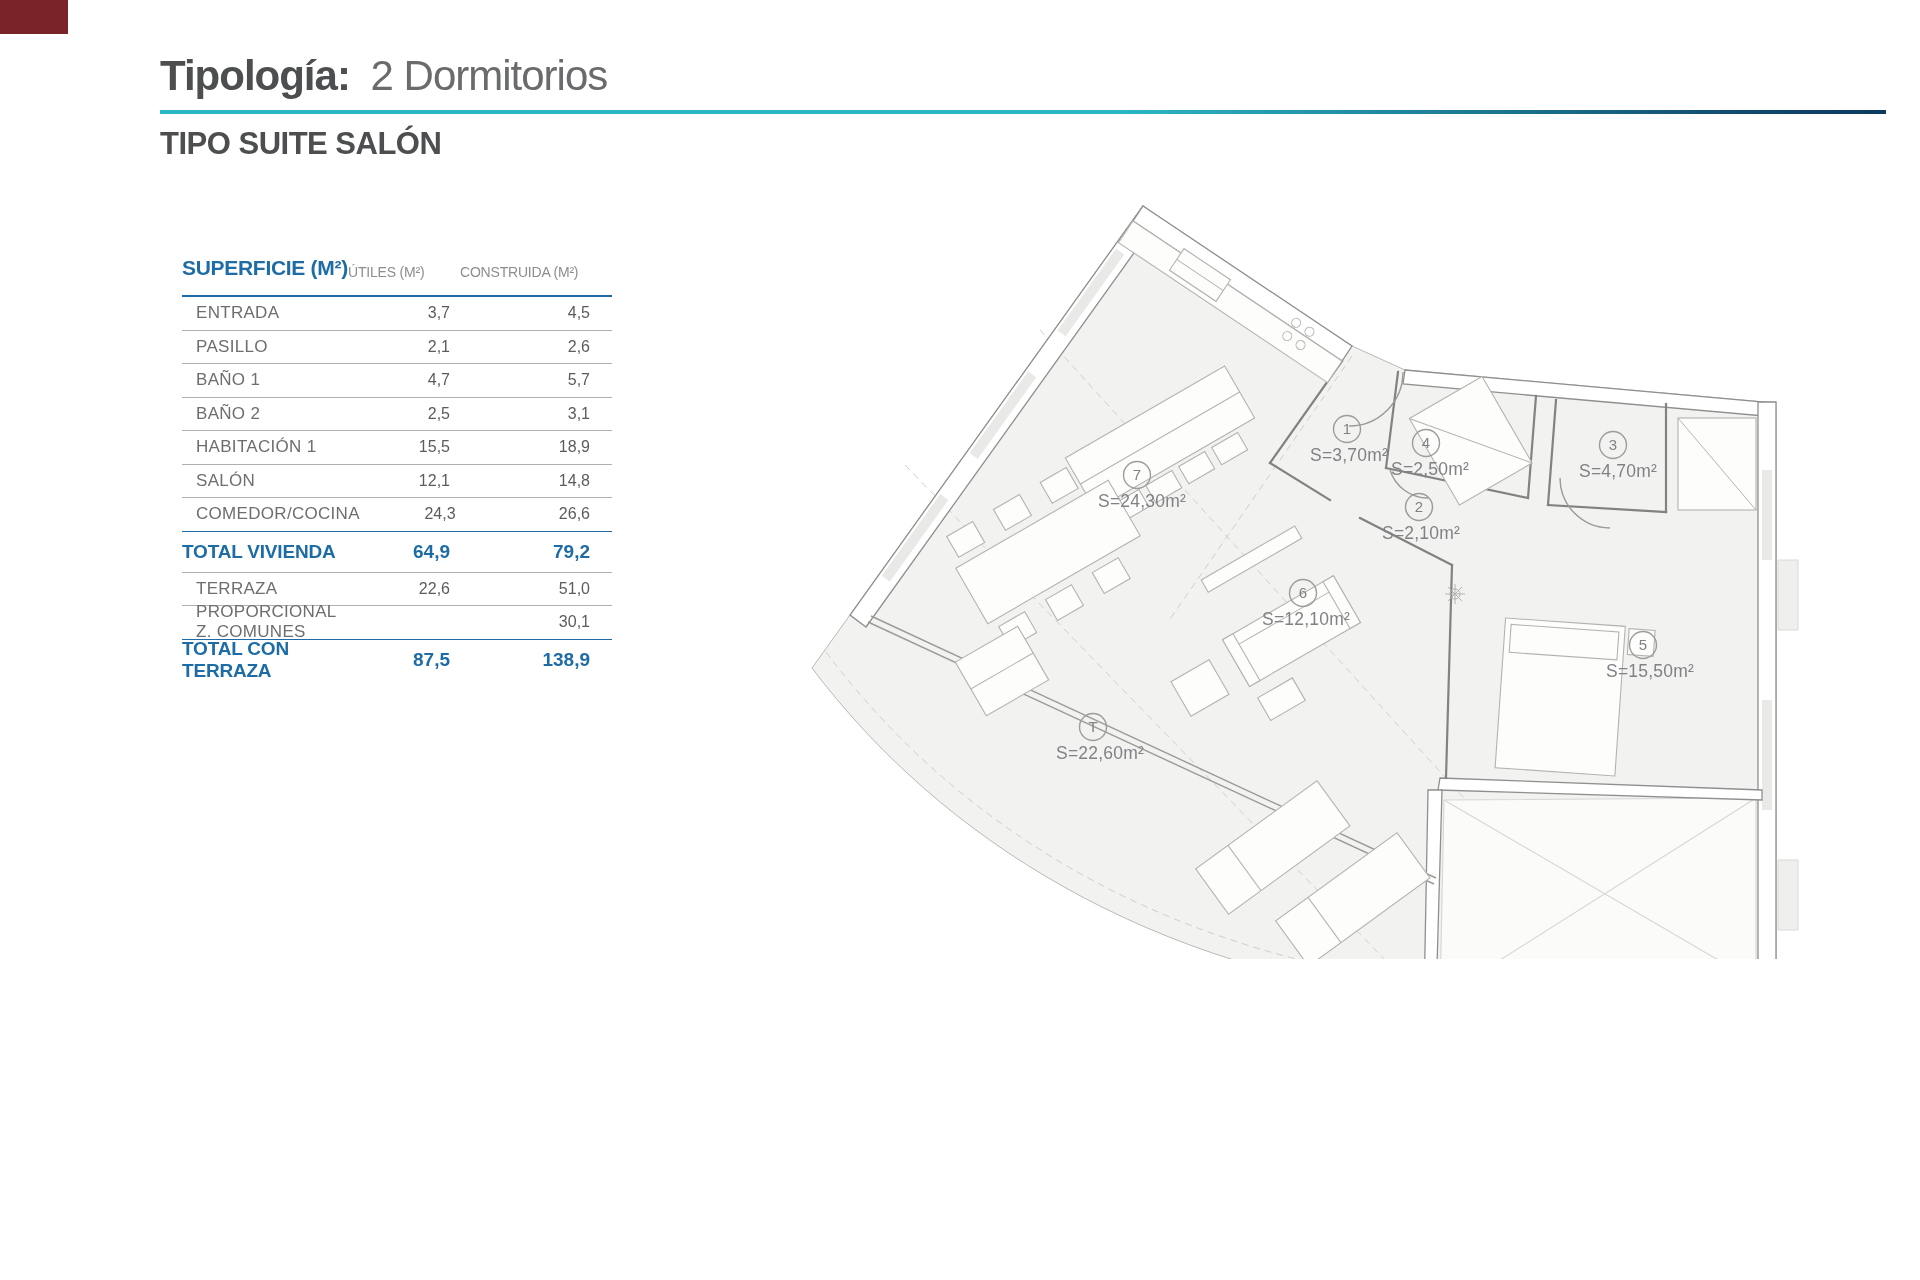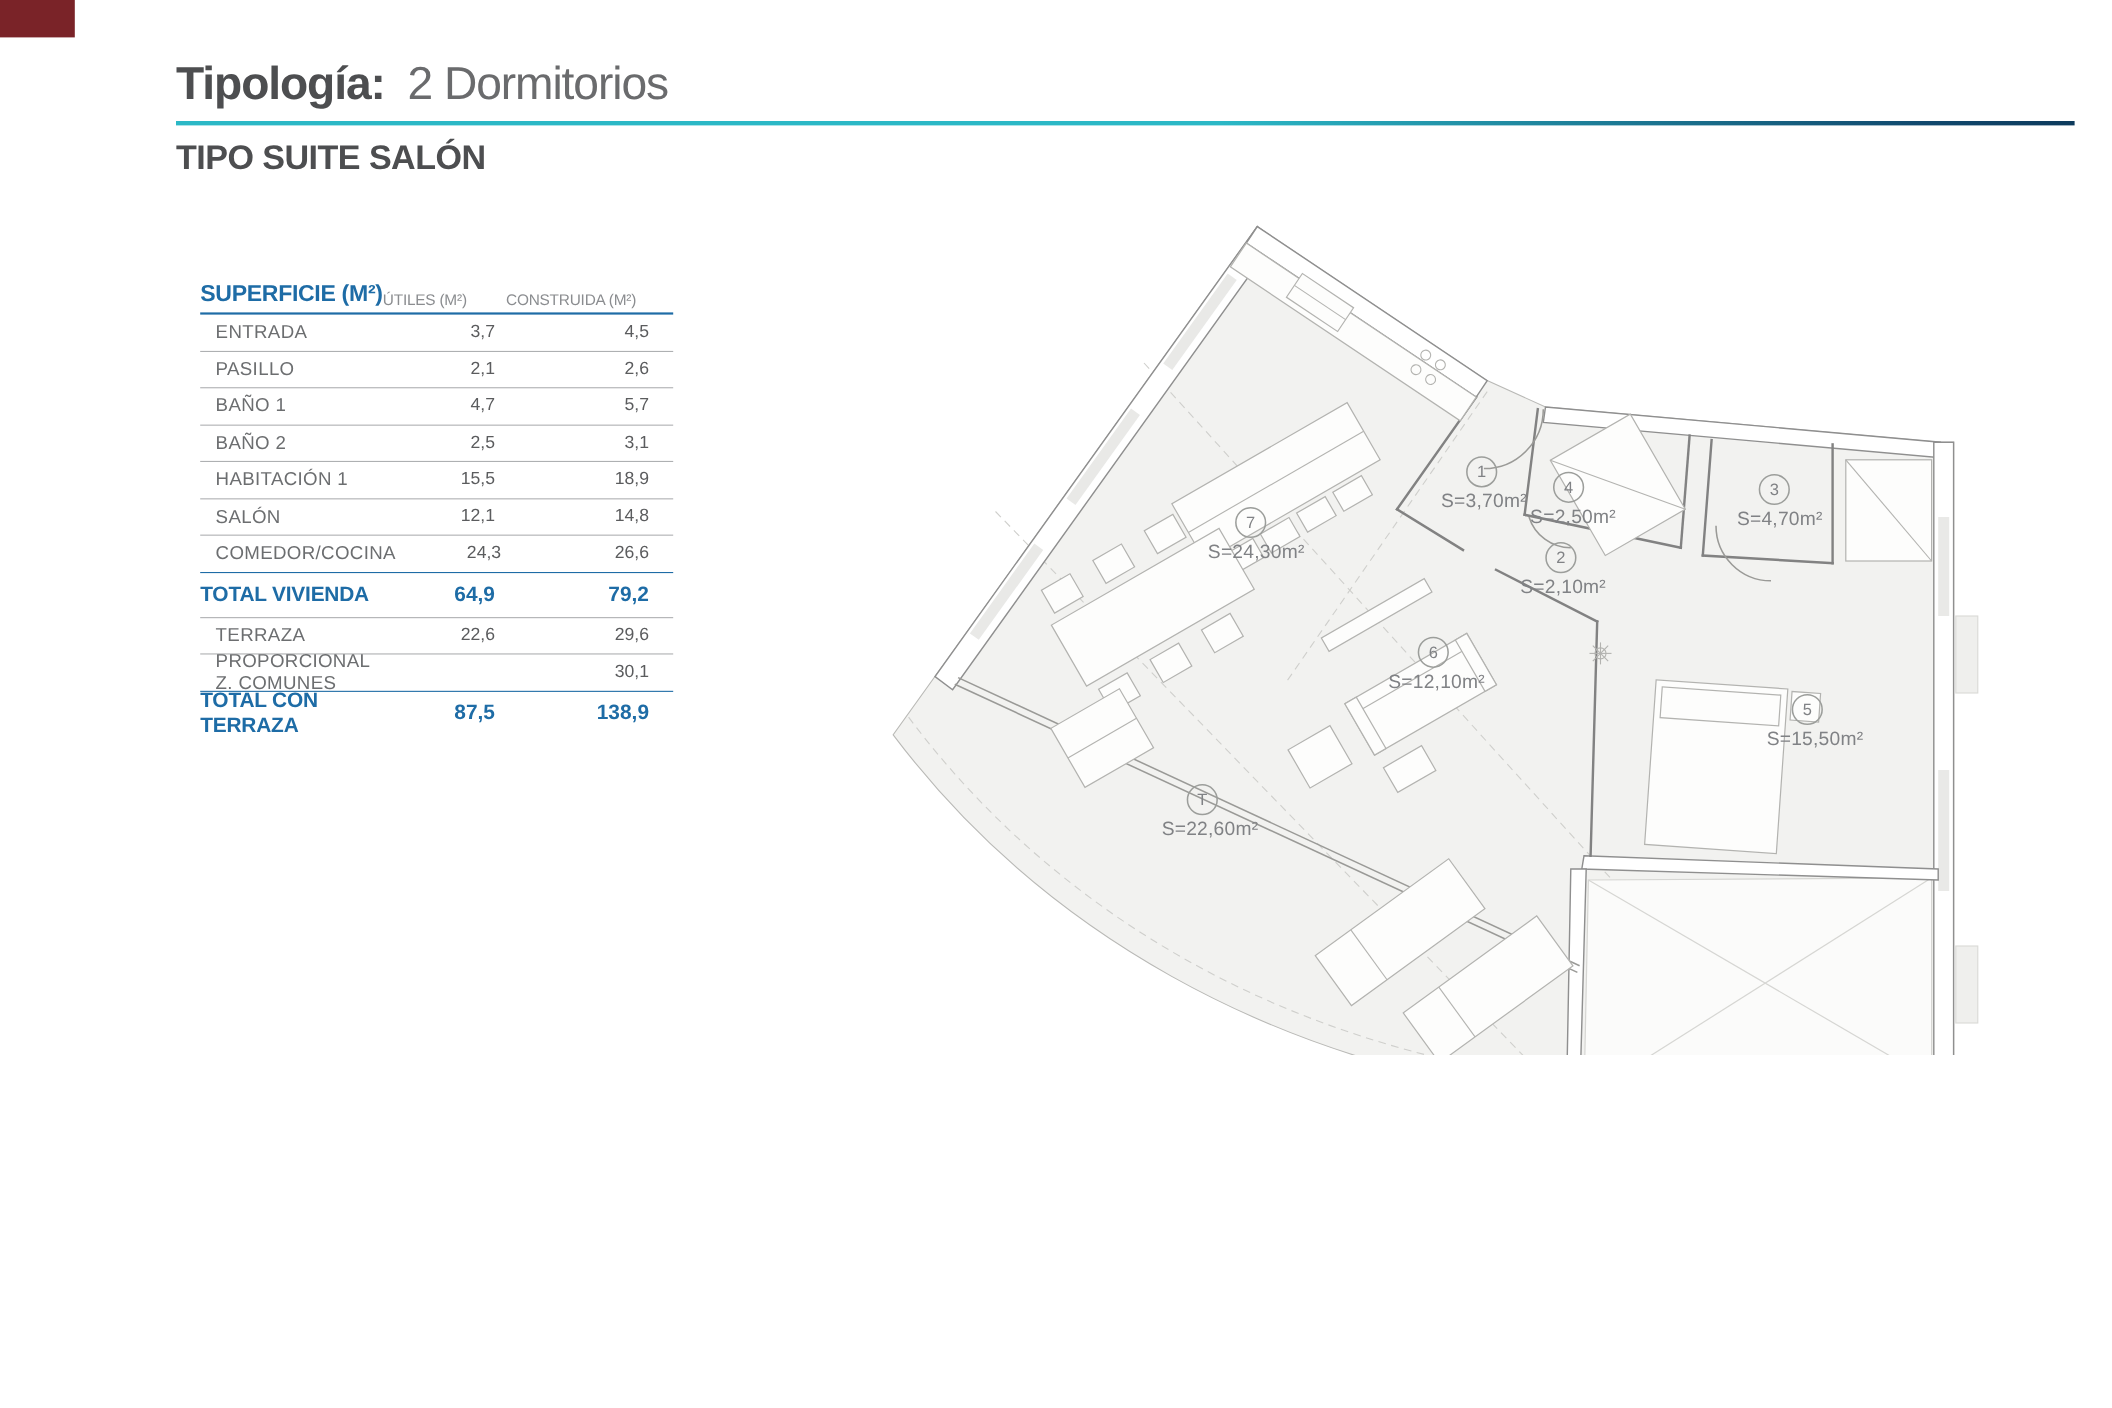--- a/index.html
+++ b/index.html
@@ -13,21 +13,21 @@
   .title{position:absolute;left:160px;top:52px;font-size:42px;letter-spacing:-1px;white-space:nowrap;}
   .title .t-label{font-weight:700;color:#4d4e50;}
   .title .t-value{font-weight:400;color:#6a6b6d;margin-left:10px;}
   .rule{position:absolute;left:160px;top:110px;width:1726px;height:4px;
         background:linear-gradient(to right,#2bb8c6 0%,#2bb8c6 55%,#11496e 92%,#0d3a5c 100%);}
   .subtitle{position:absolute;left:160px;top:126px;font-size:31px;font-weight:600;
             color:#4d4e50;letter-spacing:-0.5px;}
 
   
   .area-table{position:absolute;left:182px;top:256px;width:430px;}
-  .thead{display:flex;align-items:flex-end;padding-bottom:4px;border-bottom:2px solid #1e6ca6;}
+  .thead{display:flex;align-items:flex-end;padding-bottom:15px;border-bottom:2px solid #1e6ca6;}
   .thead .t-title{flex:1;font-size:21px;font-weight:700;color:#1e6ca6;letter-spacing:-0.3px;}
   .thead .t-col{font-size:14px;color:#8b8d90;letter-spacing:-0.2px;}
   .thead .t-col.u{width:110px;text-align:left;padding-right:2px;}
   .thead .t-col.c{width:142px;padding-right:10px;}
   .trow{display:flex;align-items:center;height:32.5px;}
   .trow .tlabel{flex:1;font-size:17px;color:#6c6e70;letter-spacing:0.3px;padding-left:14px;}
   .trow .tval{font-size:16px;color:#5b5c5e;}
   .trow .tval.u{width:100px;text-align:right;padding-right:10px;}
   .trow .tval.c{width:130px;text-align:right;padding-right:22px;}
   .trow.total{height:40px;}
@@ -113,21 +113,21 @@
       <span class="tval c">26,6</span>
     </div>
     <div class="trow total b-gray">
       <span class="tlabel">TOTAL VIVIENDA</span>
       <span class="tval u">64,9</span>
       <span class="tval c">79,2</span>
     </div>
     <div class="trow b-gray">
       <span class="tlabel">TERRAZA</span>
       <span class="tval u">22,6</span>
-      <span class="tval c">29,6</span>
+      <span class="tval c">51,0</span>
     </div>
     <div class="trow b-blue">
       <span class="tlabel">PROPORCIONAL Z. COMUNES</span>
       <span class="tval u"></span>
       <span class="tval c">30,1</span>
     </div>
     <div class="trow total">
       <span class="tlabel">TOTAL CON TERRAZA</span>
       <span class="tval u">87,5</span>
       <span class="tval c">138,9</span>

